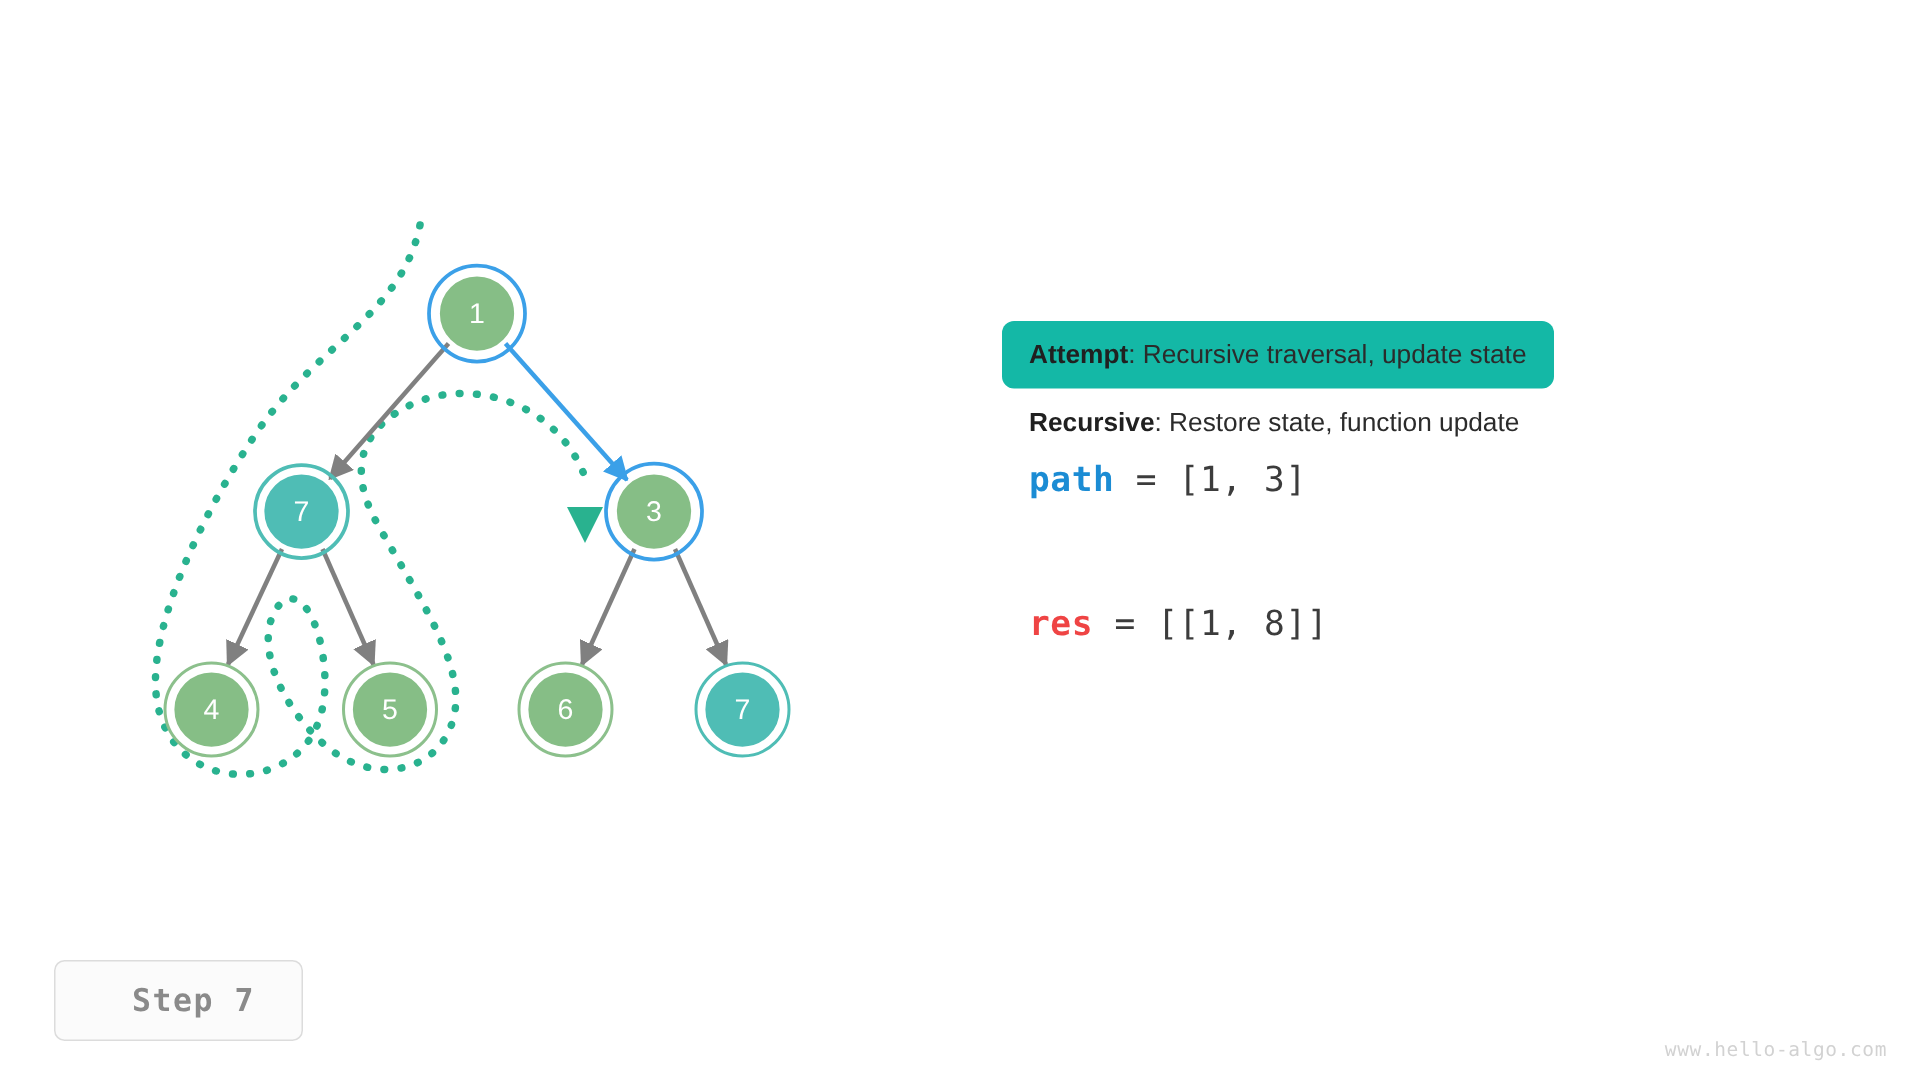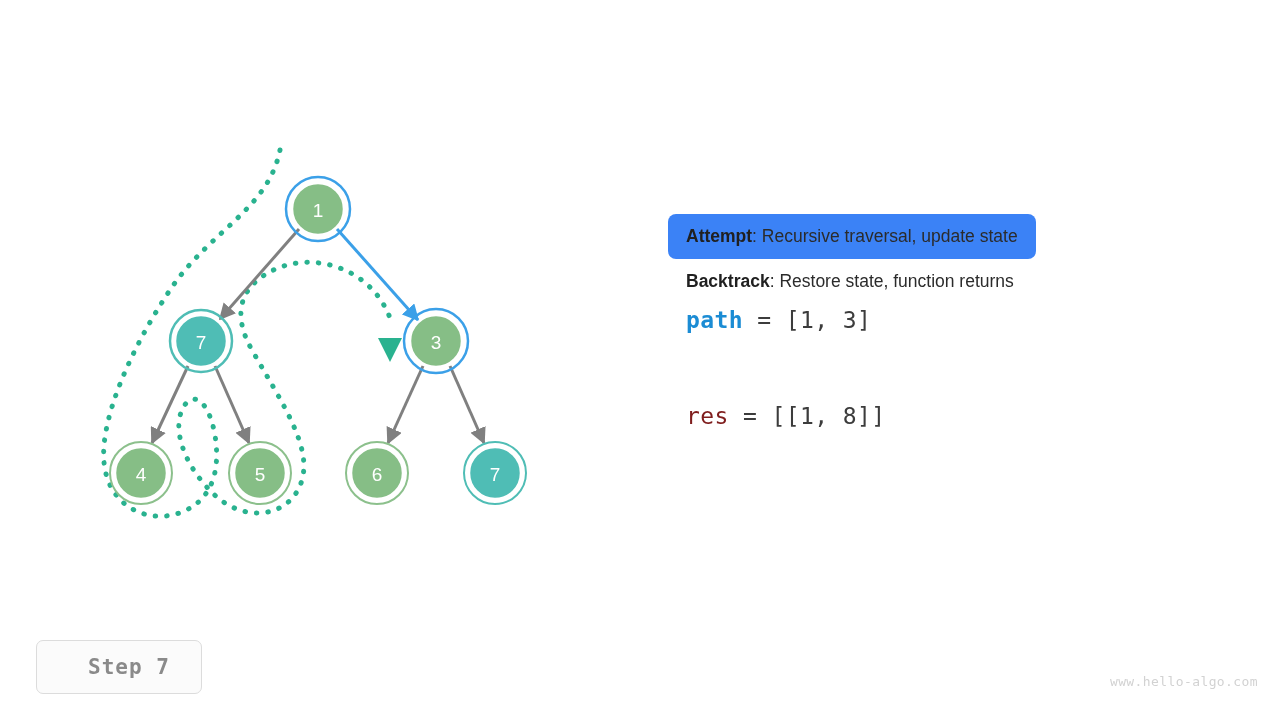--- a/index.html
+++ b/index.html
@@ -40,21 +40,21 @@
   }
 
   .info-line {
     font-size: 17.5px;
     color: #2b2b2b;
     line-height: 1.3;
     white-space: nowrap;
   }
 
   .info-line.highlight {
-    background: #3b82f6;
+    background: #14b8a6;
     border-radius: 8px;
     padding: 11px 18px;
     margin-left: -18px;
     display: inline-block;
     text-align: center;
   }
 
   .info-line.plain {
     padding: 11px 0 0 0;
   }
@@ -63,21 +63,21 @@
 
   .code-line {
     font-family: "DejaVu Sans Mono", monospace;
     font-size: 23px;
     color: #3c3c3c;
     white-space: pre;
     padding-top: 14px;
     letter-spacing: 0.4px;
   }
   .code-line .var-path { color: #1b8cd4; font-weight: bold; }
-  .code-line .var-res  { color: #7f1d1d; font-weight: normal; }
+  .code-line .var-res  { color: #ef4444; font-weight: bold; }
   .spacer-line { height: 56px; }
 
   
   #step-badge {
     position: absolute;
     left: 36px;
     top: 640px;
     width: 144px;
     height: 52px;
     border: 1px solid #dcdcdc;
@@ -91,21 +91,21 @@
     font-weight: bold;
     color: #8a8a8a;
     letter-spacing: 1px;
     padding-left: 20px;
   }
 
   
   #watermark {
     position: absolute;
     right: 22px;
-    bottom: 31px;
+    bottom: 12px;
     font-family: "DejaVu Sans Mono", monospace;
     font-size: 13px;
     color: #d2d2d2;
     letter-spacing: 0.4px;
   }
 </style>
 </head>
 <body>
 
 <svg id="tree-canvas" viewBox="0 0 660 600">
@@ -182,21 +182,21 @@
     <circle cx="495" cy="473" r="31" fill="none" stroke="#4fbdb5" stroke-width="2"></circle>
     <circle cx="495" cy="473" r="26" fill="#4fbdb5" stroke="#ffffff" stroke-width="2.5"></circle>
     <text class="node-label" x="495" y="474">7</text>
   </g>
 </svg>
 
 <div id="info-panel">
 
   <div class="info-line highlight"><b>Attempt</b><span>: Recursive traversal, update state</span></div>
 
-  <div class="info-line plain"><b>Backtrack</b><span>: Restore state, function returns</span></div>
+  <div class="info-line plain"><b>Recursive</b><span>: Restore state, function update</span></div>
 
   <div class="code-line"><span class="var-path">path</span><span> = [1, 3]</span></div>
 
   <div class="spacer-line"></div>
 
   <div class="code-line"><span class="var-res">res</span><span> = [[1, 8]]</span></div>
 </div>
 
 <div id="step-badge">
   <span>Step 7</span>

